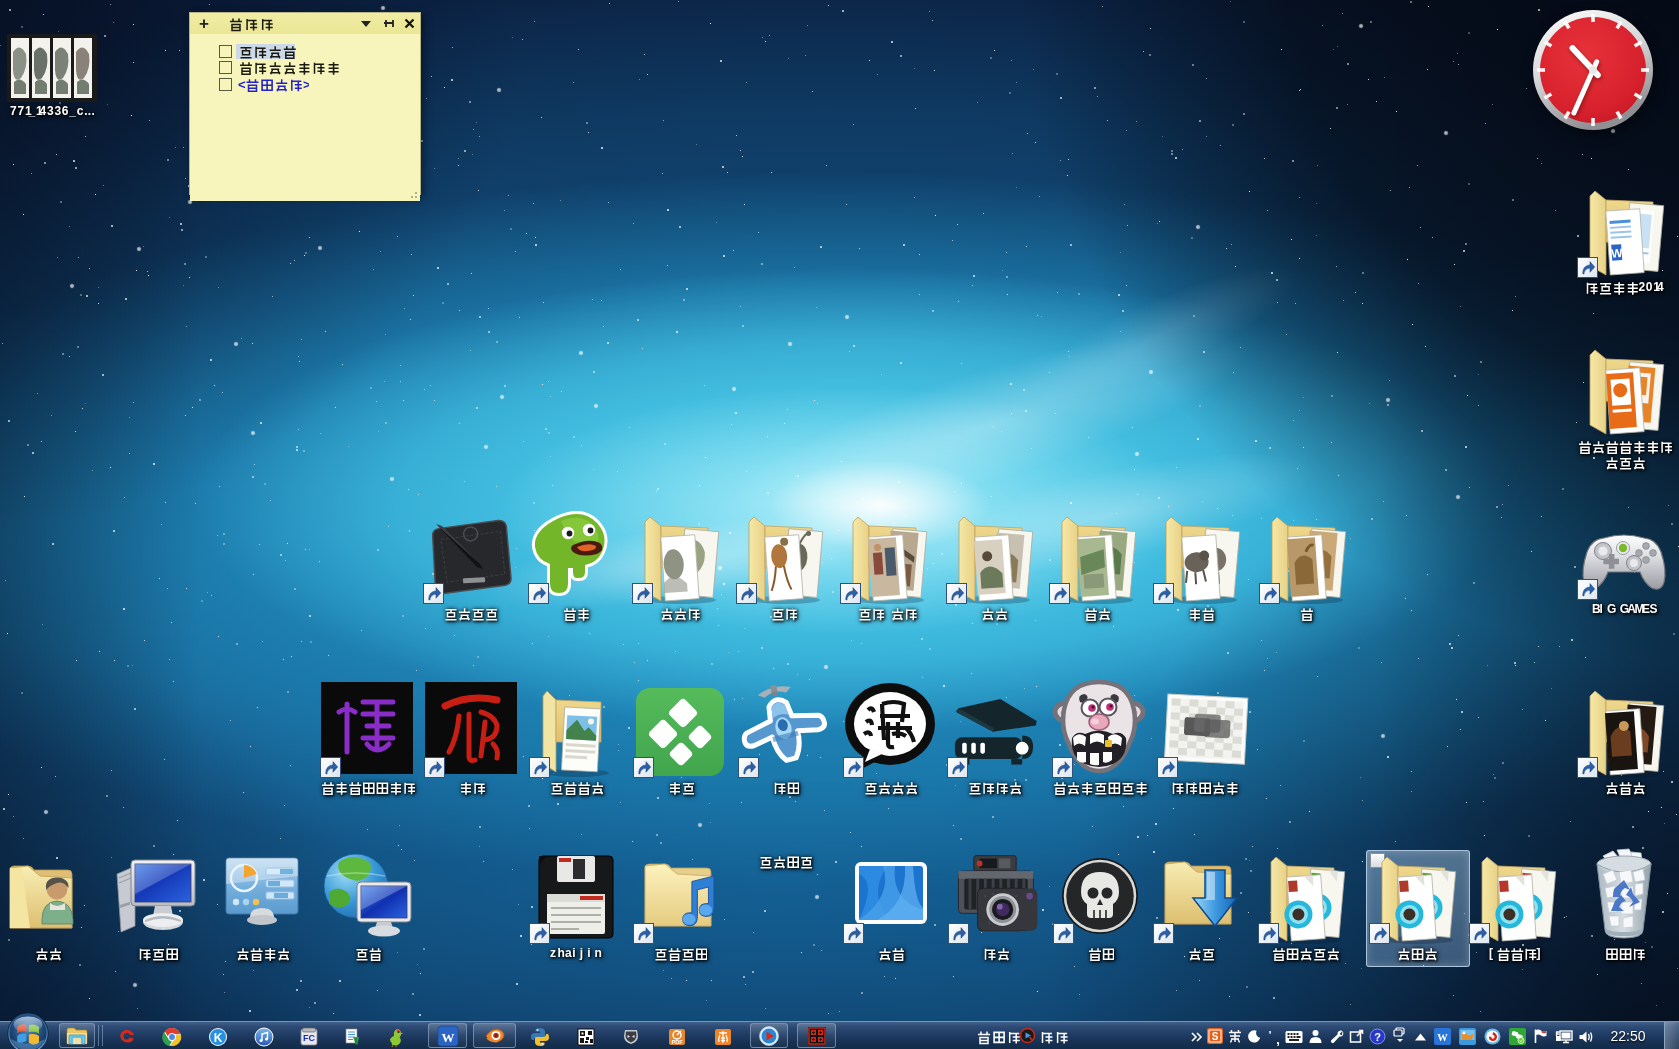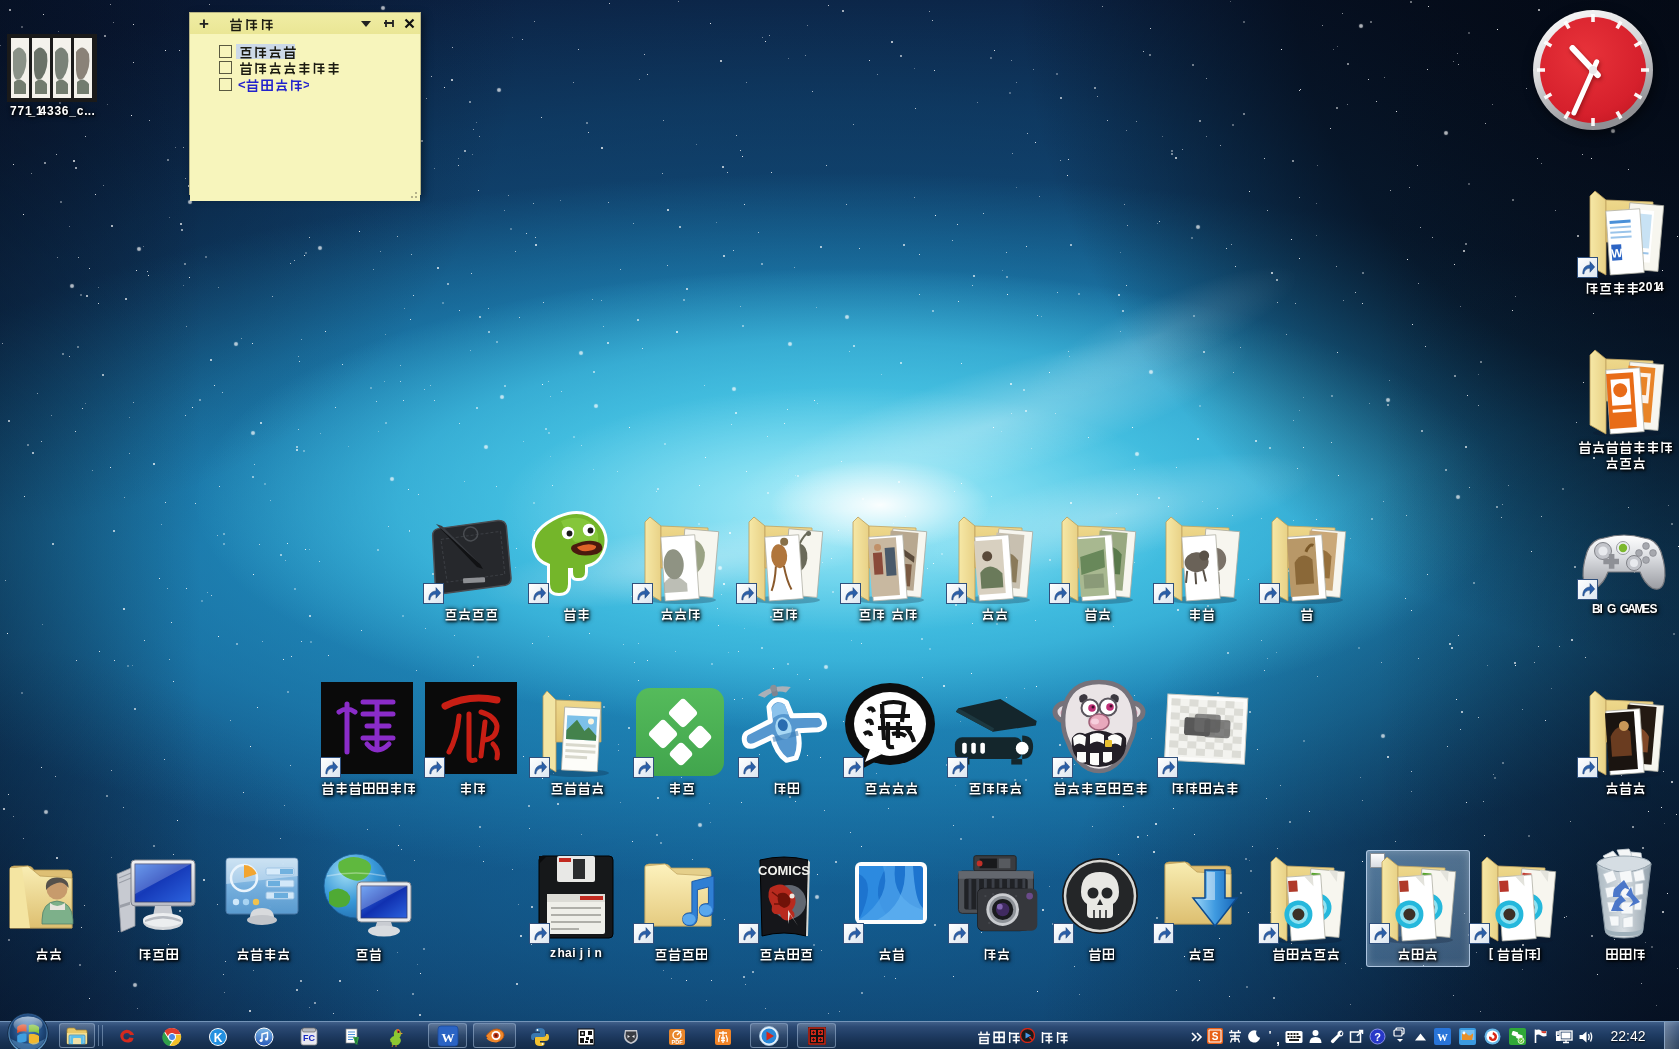--- a/index.html
+++ b/index.html
@@ -1166,38 +1166,20 @@
     <div class="lbl">
       <svg class="lsvg" width="54" height="16" style="color:#ffffff">
         <use href="#g1" x="0.0" y="1.2" width="12.0" height="12.0"></use>
         <use href="#g4" x="13.6" y="1.2" width="12.0" height="12.0"></use>
         <use href="#g1" x="27.2" y="1.2" width="12.0" height="12.0"></use>
         <use href="#g2" x="40.8" y="1.2" width="12.0" height="12.0"></use>
       </svg>
     </div>
   </div>
 <div class="icon" style="left:735px;top:852px;width:100px">
-    <div class="g" style="height:92px">
-      <svg width="86" height="92" viewBox="0 0 86 92">
-<path d="M18 8 Q42 2 66 8 L64 84 Q42 78 20 84 Z" fill="#15161a" stroke="#000" stroke-width="1"></path>
-<path d="M64 84 L66 8 L68 10 L66 84 Z" fill="#d8d8d4"></path>
-<text x="42" y="23" text-anchor="middle" font-size="13" font-weight="bold" fill="#f2f2ee" font-family="Liberation Sans">COMICS</text>
-<circle cx="47" cy="50" r="17" fill="#8a93a0" opacity="0.65"></circle>
-<path d="M28 36 Q40 28 48 38 Q58 48 50 58 Q56 64 48 68 Q40 70 38 62 Q28 64 30 54 Q24 44 28 36 Z" fill="#b82a1e"></path>
-<path d="M36 42 Q44 38 48 46 Q50 54 42 56 Q34 54 36 42 Z" fill="#701208"></path>
-<path d="M46 58 L56 74 L48 62 L46 72 Z" fill="#e8e8e4"></path>
-<path d="M30 40 L38 46 M32 52 L40 52" stroke="#701208" stroke-width="1.5"></path>
-<circle cx="50" cy="44" r="2.5" fill="#f0e8e0"></circle>
-</svg>
-      <div class="sc">
-        <svg viewBox="0 0 20 20">
-          <path d="M5 16.5 C5 10.5 8 7.6 12.6 7.3 L12.6 3.8 L17.6 9.4 L12.6 15 L12.6 10.9 C9.2 11 6.8 12.6 6.3 16.9 Z" fill="#2b5fa8" stroke="#1c3e70" stroke-width="0.5"></path>
-        </svg>
-      </div>
-    </div>
     <div class="lbl">
       <svg class="lsvg" width="54" height="16" style="color:#ffffff">
         <use href="#g1" x="0.0" y="1.2" width="12.0" height="12.0"></use>
         <use href="#g5" x="13.6" y="1.2" width="12.0" height="12.0"></use>
         <use href="#g2" x="27.2" y="1.2" width="12.0" height="12.0"></use>
         <use href="#g1" x="40.8" y="1.2" width="12.0" height="12.0"></use>
       </svg>
     </div>
   </div>
 <div class="icon" style="left:840px;top:852px;width:100px">
@@ -1921,21 +1903,21 @@
         <path d="M1.5 7 V3 H4.5 M1.5 5 H4" stroke="#fff" stroke-width="1.3" fill="none"></path>
         <rect x="1" y="7" width="4.5" height="5" fill="#fff"></rect>
       </svg>
     </div>
     <div class="tico" style="left:1578px;top:7px;width:16px;height:16px">
       <svg width="16" height="16" viewBox="0 0 16 16">
         <path d="M1.5 6 H4.5 L8.5 2.5 V13.5 L4.5 10 H1.5 Z" fill="#fff"></path>
         <path d="M10.5 5 Q12 8 10.5 11 M12.5 3.5 Q14.8 8 12.5 12.5" stroke="#fff" stroke-width="1.4" fill="none"></path>
       </svg>
     </div>
-    <div id="tclock">22:42</div>
+    <div id="tclock">22:50</div>
     <div id="showdesk"></div>
   </div>
 <svg id="orb" width="42" height="42" viewBox="0 0 42 42">
 <defs>
       <radialGradient id="ob" cx="0.5" cy="0.4" r="0.72">
         <stop offset="0" stop-color="#4a86c8"></stop>
         <stop offset="0.55" stop-color="#1d4576"></stop>
         <stop offset="1" stop-color="#0b2140"></stop>
       </radialGradient>
 <linearGradient id="oh" x1="0" y1="0" x2="0" y2="1">

